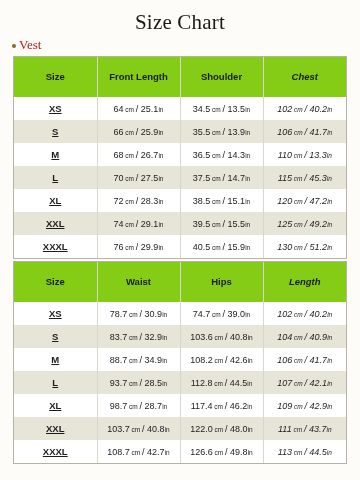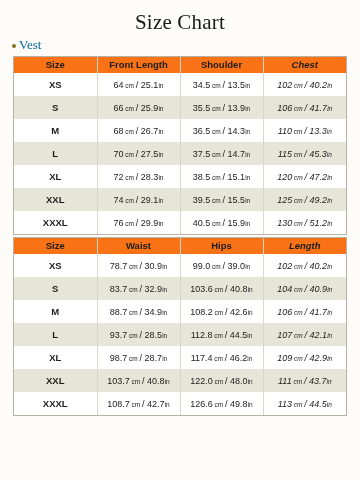--- a/index.html
+++ b/index.html
@@ -24,21 +24,21 @@
     font-family: "Liberation Serif", serif;
     font-size: 21px;
     color: #1a1a1a;
     letter-spacing: 0.2px;
     padding-top: 11px;
     line-height: 1.1;
   }
   .section-label {
     font-family: "Liberation Serif", serif;
     font-size: 13px;
-    color: #0369a1;
+    color: #b91c1c;
     margin: 3px 4px 3px 12px;
     display: flex;
     align-items: center;
     gap: 3px;
   }
   .bullet {
     width: 4px;
     height: 4px;
     border-radius: 50%;
     background: #8a6d24;
@@ -60,42 +60,43 @@
     text-align: center;
     border-right: 1px solid #d9d6cb;
     color: #1c1c1c;
     padding: 0;
   }
   th:last-child, td:last-child {
     border-right: none;
     font-style: italic;
   }
   thead th {
-    background: #f97316;
+    background: #84cc16;
     font-size: 9.5px;
     font-weight: bold;
-    height: 16px;
+    height: 40px;
     line-height: 1.15;
     vertical-align: middle;
   }
   tbody td {
     height: 23px;
     font-size: 9px;
     vertical-align: middle;
     white-space: nowrap;
   }
   tbody tr:nth-child(odd) td {
     background: #ffffff;
   }
   tbody tr:nth-child(even) td {
     background: #e7e4d8;
   }
   td.size-cell {
     font-size: 9.5px;
     font-weight: bold;
+    text-decoration: underline;
   }
   .unit {
     font-size: 6.5px;
   }
   .val {
     font-size: 9px;
   }
   .vest-block {
     margin-bottom: 2px;
   }
@@ -178,21 +179,21 @@
             <th>Size</th>
             <th>Waist</th>
             <th>Hips</th>
             <th>Length</th>
           </tr>
         </thead>
         <tbody id="pants-body">
             <tr>
               <td class="size-cell">XS</td>
               <td><span class="val">78.7</span><span class="unit"> cm </span><span class="val">/ </span><span class="val">30.9</span><span class="unit">in</span></td>
-              <td><span class="val">99.0</span><span class="unit"> cm </span><span class="val">/ </span><span class="val">39.0</span><span class="unit">in</span></td>
+              <td><span class="val">74.7</span><span class="unit"> cm </span><span class="val">/ </span><span class="val">39.0</span><span class="unit">in</span></td>
               <td><span class="val">102</span><span class="unit"> cm </span><span class="val">/ </span><span class="val">40.2</span><span class="unit">in</span></td>
             </tr>
             <tr>
               <td class="size-cell">S</td>
               <td><span class="val">83.7</span><span class="unit"> cm </span><span class="val">/ </span><span class="val">32.9</span><span class="unit">in</span></td>
               <td><span class="val">103.6</span><span class="unit"> cm </span><span class="val">/ </span><span class="val">40.8</span><span class="unit">in</span></td>
               <td><span class="val">104</span><span class="unit"> cm </span><span class="val">/ </span><span class="val">40.9</span><span class="unit">in</span></td>
             </tr>
             <tr>
               <td class="size-cell">M</td>

